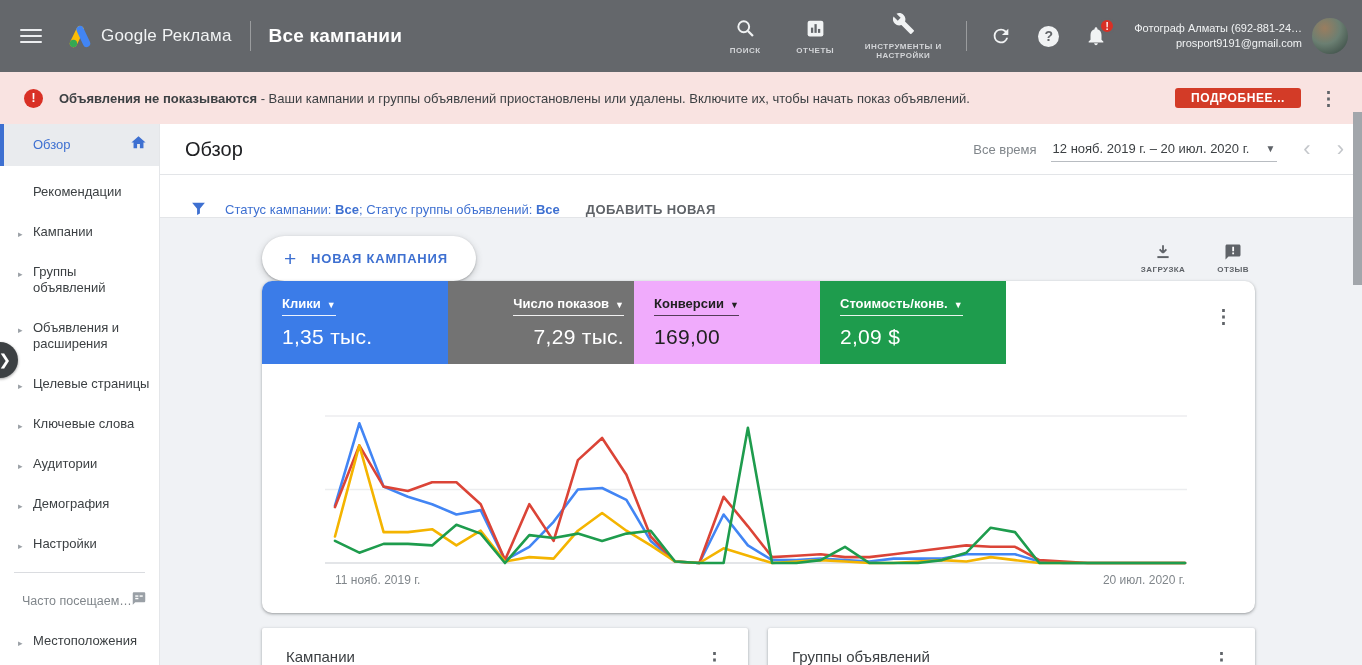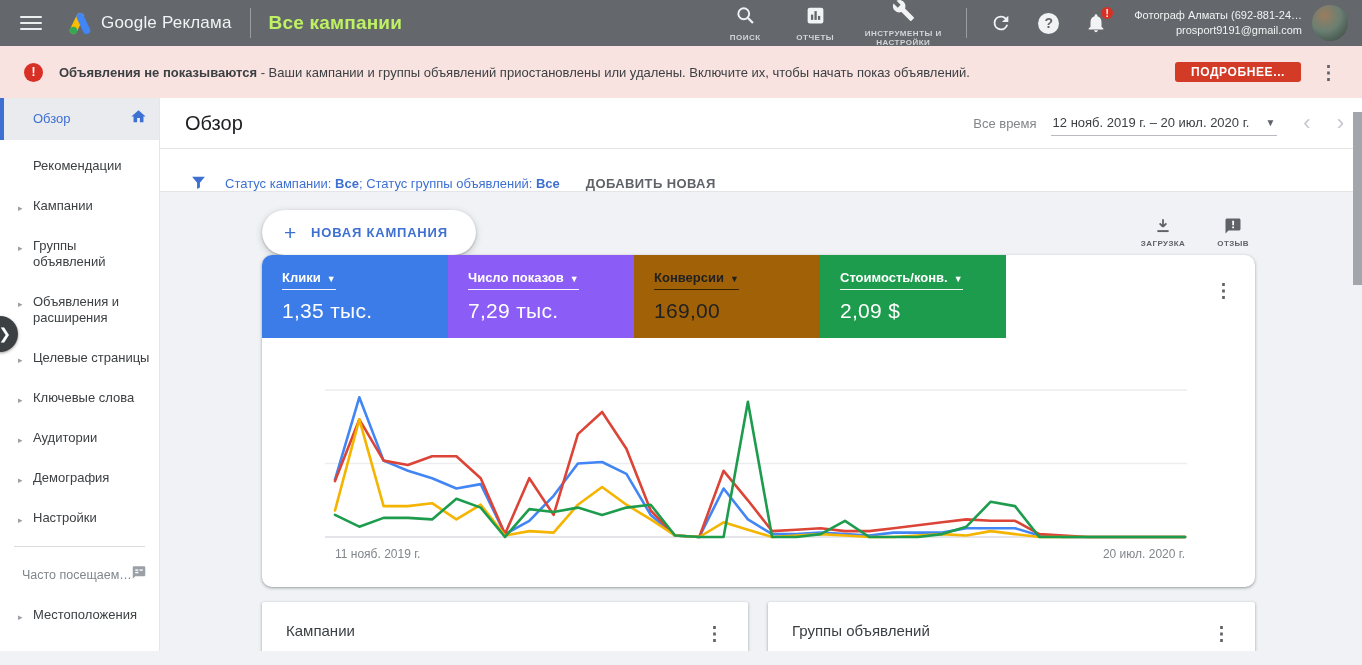--- a/index.html
+++ b/index.html
@@ -1,26 +1,26 @@
 <!DOCTYPE html>
 <html><head>
 <meta charset="utf-8">
 <style>
   * { margin:0; padding:0; box-sizing:border-box; }
   html,body { width:1362px; height:665px; overflow:hidden; }
   body { font-family:"Liberation Sans",sans-serif; background:#F0F2F5; position:relative; color:#3C4043; }
 
   
-  .topbar { height:46px; background:#64676B; display:flex; align-items:center; padding:0 14px 0 20px; }
+  .topbar { height:72px; background:#64676B; display:flex; align-items:center; padding:0 14px 0 20px; }
   .hamburger { width:22px; cursor:pointer; margin-right:24px; }
   .hamburger div { height:2px; background:#ECEEF0; border-radius:1px; margin:4px 0; width:22px; }
   .logo-svg { margin-right:8px; }
   .product-name { color:#F1F3F4; font-size:17px; letter-spacing:.2px; }
   .tb-divider { width:1px; height:30px; background:rgba(255,255,255,.35); margin:0 18px; }
-  .tb-title { color:#bef264; font-size:19px; font-weight:bold; letter-spacing:.2px; }
+  .tb-title { color:#ffffff; font-size:19px; font-weight:bold; letter-spacing:.2px; }
   .tb-right { margin-left:auto; display:flex; align-items:center; }
   .tb-navitem { display:flex; flex-direction:column; align-items:center; justify-content:center; margin:0 12px; cursor:pointer; min-width:46px; }
   .tb-navitem .nv-label { font-size:8px; color:#D3D5D8; letter-spacing:.5px; margin-top:3px; text-align:center; line-height:9px; max-width:82px; font-weight:bold; }
   .tb-iconbtn { margin:0 13px; cursor:pointer; display:flex; align-items:center; position:relative; }
   .help-circle { width:21px; height:21px; border-radius:50%; background:#F1F3F4; color:#64676B; font-weight:bold; font-size:14px; display:flex; align-items:center; justify-content:center; }
   .bell-badge { position:absolute; top:-7px; right:-8px; width:16px; height:16px; background:#D93025; border:2px solid #64676B; border-radius:50%; color:#fff; font-size:10px; font-weight:bold; display:flex; align-items:center; justify-content:center; }
   .account { text-align:right; font-size:11px; color:#F1F3F4; line-height:15px; margin:0 10px 0 14px; }
   .avatar { width:36px; height:36px; border-radius:50%; background:radial-gradient(circle at 35% 28%, #9a7d5f 0%, #6b7f72 45%, #31413c 100%); cursor:pointer; flex:none; }
 
   
@@ -234,22 +234,22 @@
                 <rect x="11" y="12.6" width="2.4" height="2.4" fill="#fff"></rect>
               </svg>
             <span class="st-label">ОТЗЫВ</span>
           </div>
         </div>
       </div>
 
       <div class="overview-card">
         <div class="metric-row" id="metric-row">
             <div class="metric-box" style="background: rgb(59, 124, 232); color: rgb(255, 255, 255);"><span class="metric-label" style="border-bottom-color: rgba(255, 255, 255, 0.9);"><span>Клики</span><span class="mcaret">▼</span></span><div class="metric-value">1,35 тыс.</div></div>
-            <div class="metric-box" style="background: #8b5cf6; color: rgb(255, 255, 255);"><span class="metric-label" style="border-bottom-color: rgba(255, 255, 255, 0.9);"><span>Число показов</span><span class="mcaret">▼</span></span><div class="metric-value">7,29 тыс.</div></div>
-            <div class="metric-box" style="background: #a16207; color: rgb(33, 33, 33);"><span class="metric-label" style="border-bottom-color: rgba(0, 0, 0, 0.65);"><span>Конверсии</span><span class="mcaret">▼</span></span><div class="metric-value">169,00</div></div>
+            <div class="metric-box" style="background: #737373; color: rgb(255, 255, 255); text-align: right;"><span class="metric-label" style="border-bottom-color: rgba(255, 255, 255, 0.9);"><span>Число показов</span><span class="mcaret">▼</span></span><div class="metric-value">7,29 тыс.</div></div>
+            <div class="metric-box" style="background: #f0abfc; color: rgb(33, 33, 33);"><span class="metric-label" style="border-bottom-color: rgba(0, 0, 0, 0.65);"><span>Конверсии</span><span class="mcaret">▼</span></span><div class="metric-value">169,00</div></div>
             <div class="metric-box" style="background: rgb(30, 156, 77); color: rgb(255, 255, 255);"><span class="metric-label" style="border-bottom-color: rgba(255, 255, 255, 0.9);"><span>Стоимость/конв.</span><span class="mcaret">▼</span></span><div class="metric-value">2,09 $</div></div>
           </div>
         <span class="kebab card-kebab">⋮</span>
         <svg id="overview-chart" width="993" height="240" style="display:block;margin-top:4px;">
             <line x1="63" x2="925" y1="195" y2="195" stroke="#DADCE0" stroke-width="1.3"></line>
             <line x1="63" x2="925" y1="121.5" y2="121.5" stroke="#ECEDEF" stroke-width="1.3"></line>
             <line x1="63" x2="925" y1="48" y2="48" stroke="#ECEDEF" stroke-width="1.3"></line>
             <polyline points="73.0,137.7 97.3,55.3 121.6,118.6 145.9,128.8 170.1,136.2 194.4,146.5 218.7,142.1 243.0,192.1 267.3,178.8 291.6,153.8 315.9,121.5 340.1,120.0 364.4,131.8 388.7,172.9 413.0,193.5 437.3,195.0 461.6,146.5 485.9,177.4 510.1,192.1 534.4,192.1 558.7,190.6 583.0,192.1 607.3,193.5 631.6,190.6 655.9,190.6 680.1,190.6 704.4,186.2 728.7,186.2 753.0,186.2 777.3,193.5 801.6,195.0 825.9,195.0 850.1,195.0 874.4,195.0 898.7,195.0 923.0,195.0" fill="none" stroke="#4285F4" stroke-width="2.6" stroke-linejoin="round" stroke-linecap="round"></polyline>
             <polyline points="73.0,139.1 97.3,77.4 121.6,118.6 145.9,123.0 170.1,114.2 194.4,114.2 218.7,136.2 243.0,192.1 267.3,136.2 291.6,172.9 315.9,92.1 340.1,70.0 364.4,106.8 388.7,168.5 413.0,193.5 437.3,195.0 461.6,128.8 485.9,158.3 510.1,189.1 534.4,187.7 558.7,186.2 583.0,189.1 607.3,189.1 631.6,186.2 655.9,183.2 680.1,180.3 704.4,177.4 728.7,178.8 753.0,178.8 777.3,192.1 801.6,193.5 825.9,195.0 850.1,195.0 874.4,195.0 898.7,195.0 923.0,195.0" fill="none" stroke="#DB4437" stroke-width="2.6" stroke-linejoin="round" stroke-linecap="round"></polyline>
             <polyline points="73.0,168.5 97.3,77.4 121.6,164.1 145.9,164.1 170.1,161.2 194.4,177.4 218.7,162.7 243.0,193.5 267.3,189.1 291.6,190.6 315.9,162.7 340.1,145.0 364.4,162.7 388.7,177.4 413.0,193.5 437.3,195.0 461.6,180.3 485.9,187.7 510.1,195.0 534.4,193.5 558.7,192.1 583.0,193.5 607.3,195.0 631.6,195.0 655.9,193.5 680.1,192.1 704.4,193.5 728.7,189.1 753.0,192.1 777.3,195.0 801.6,195.0 825.9,195.0 850.1,195.0 874.4,195.0 898.7,195.0 923.0,195.0" fill="none" stroke="#F4B400" stroke-width="2.6" stroke-linejoin="round" stroke-linecap="round"></polyline>

